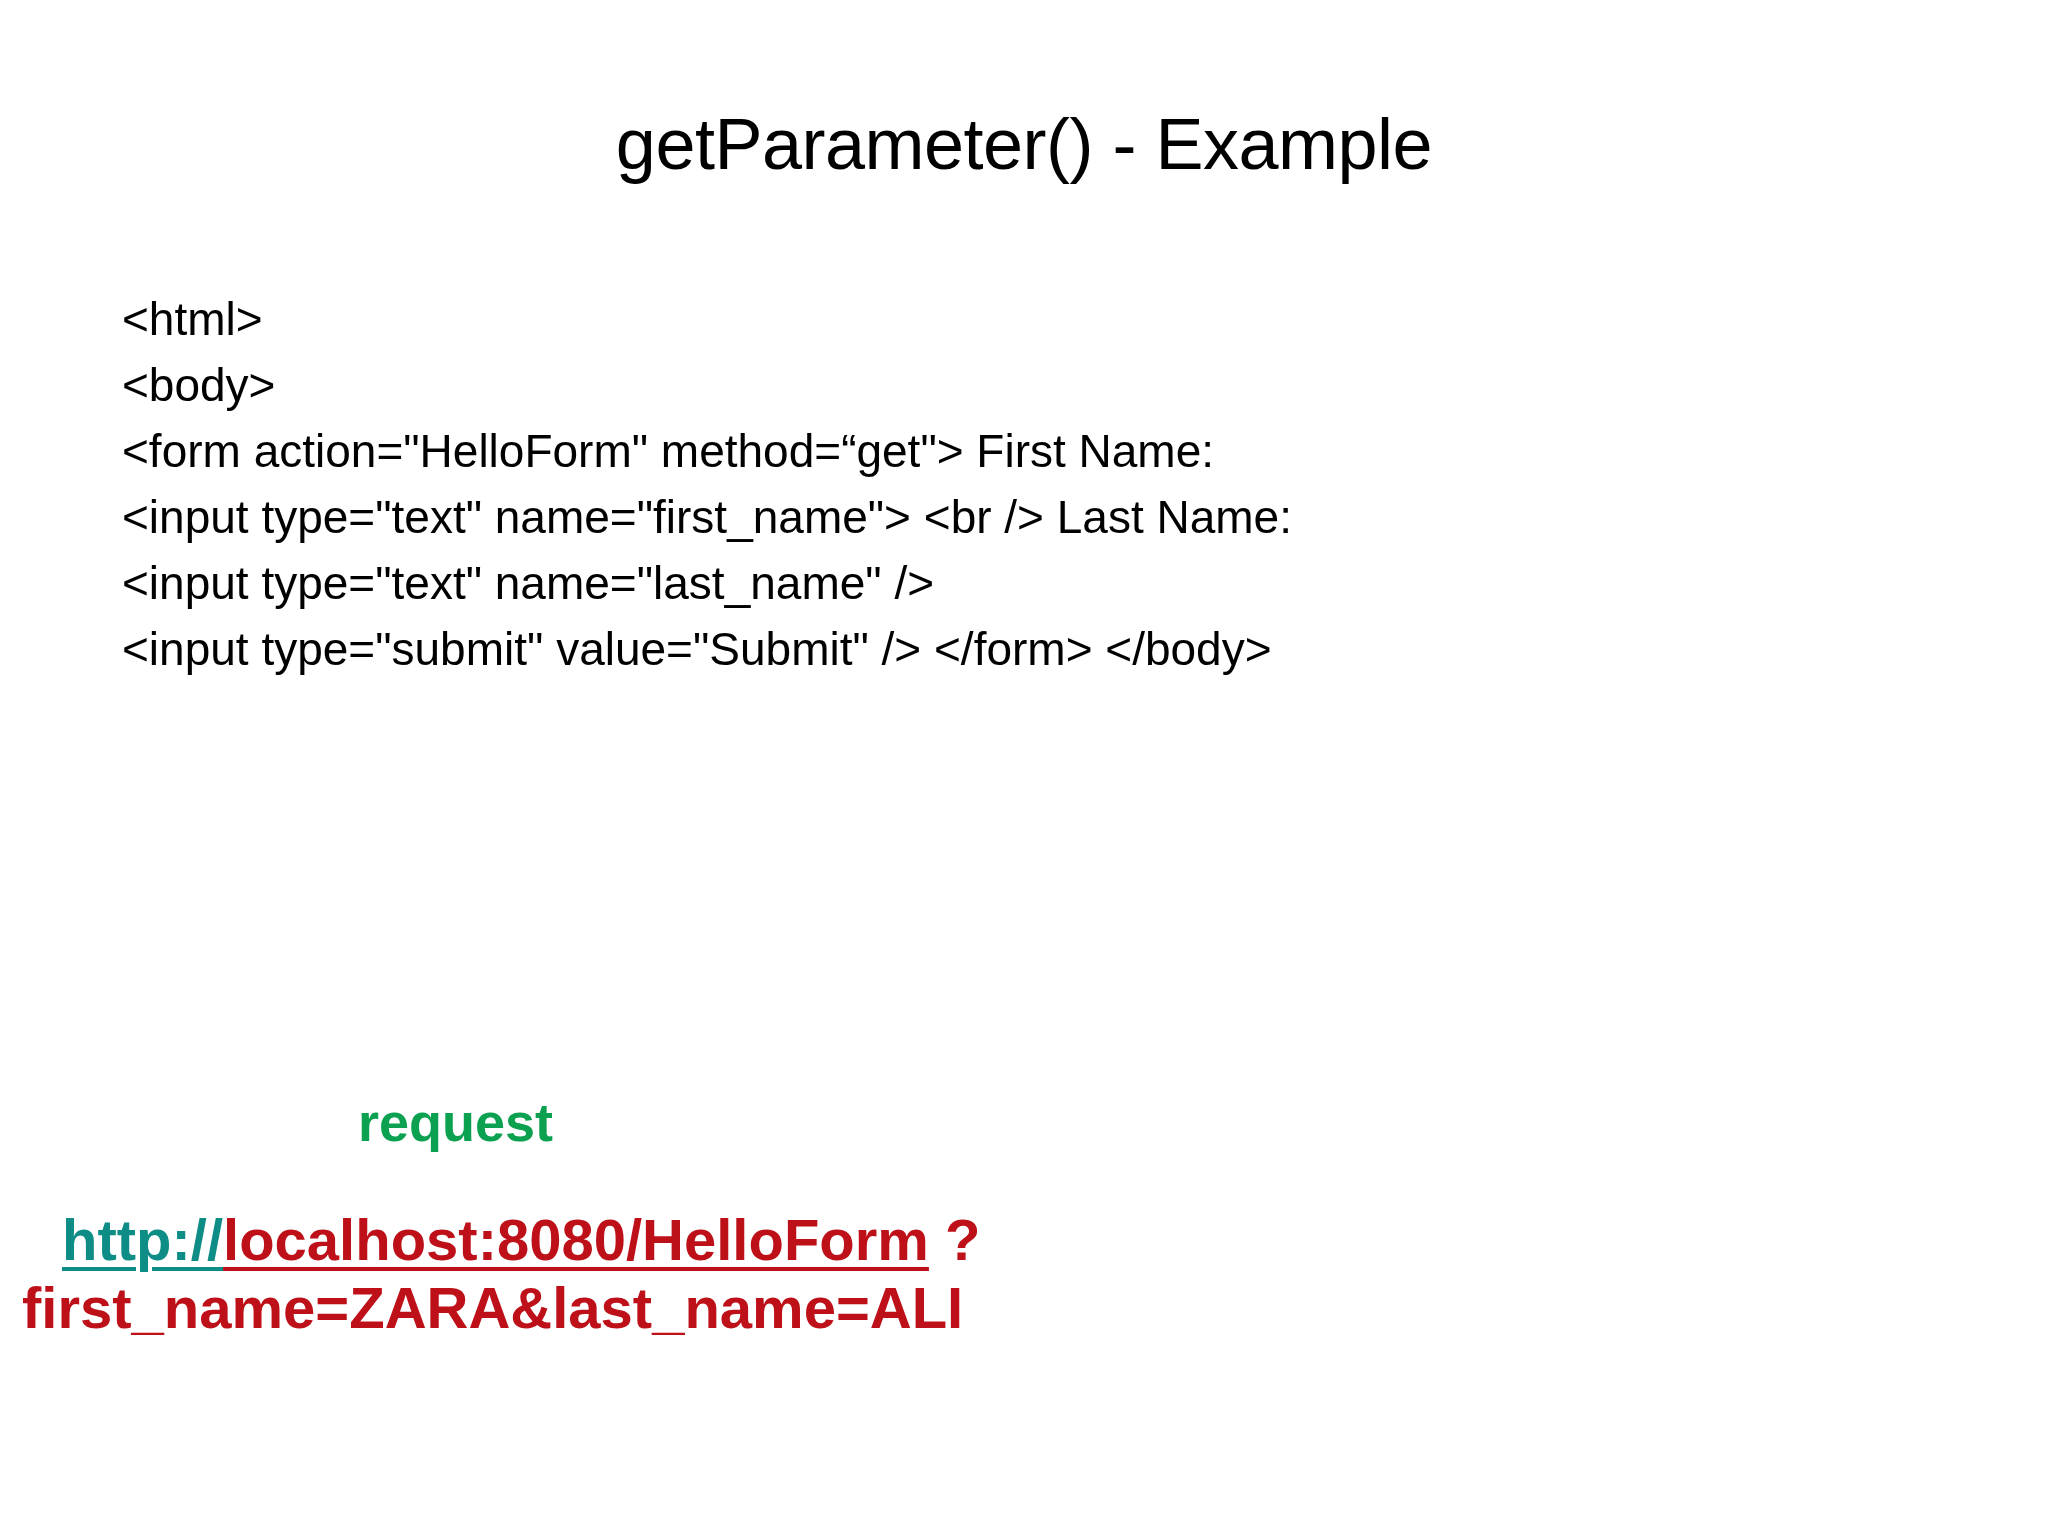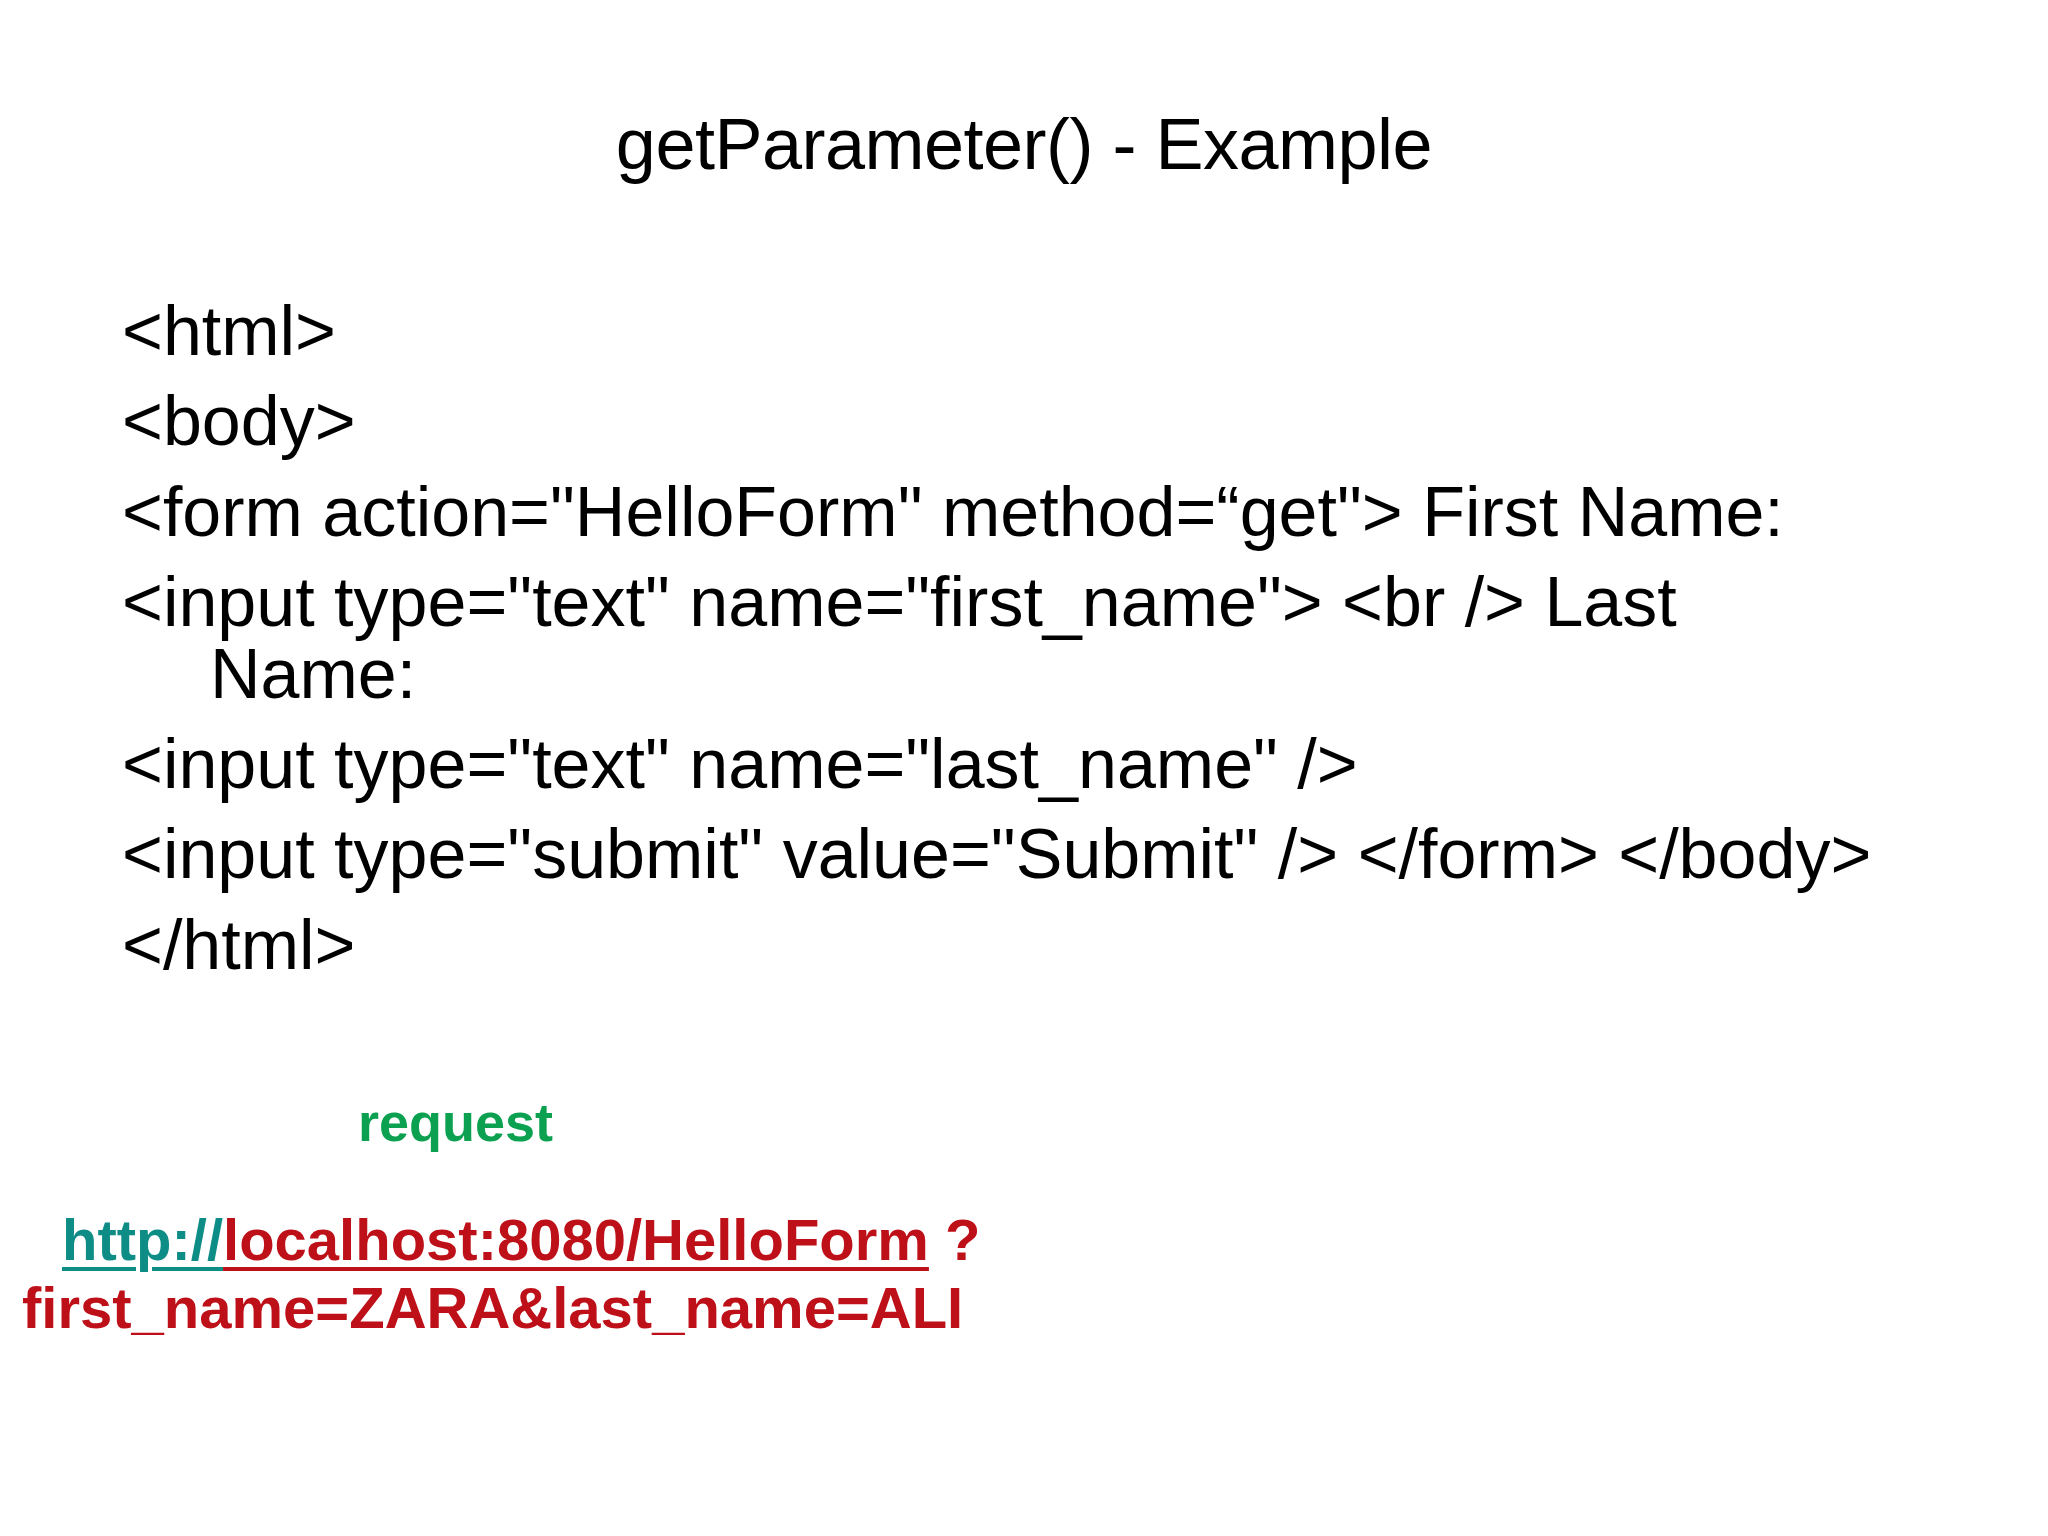--- a/index.html
+++ b/index.html
@@ -37,21 +37,21 @@
     color: #000000;
     white-space: nowrap;
   }
 
   
   .code-block {
     position: absolute;
     top: 296px;
     left: 122px;
     width: 1800px;
-    font-size: 70px;
+    font-size: 46px;
     line-height: 1.02;
     font-weight: 400;
     color: #000000;
   }
   .code-line {
     display: block;
     padding: 0;
     margin: 0 0 19px 0;
     white-space: pre-wrap;
     text-indent: 0;
@@ -127,21 +127,20 @@
 
   <h1 class="slide-title">getParameter() - Example</h1>
 
   <div class="code-block">
     <span class="code-line">&lt;html&gt;</span>
     <span class="code-line">&lt;body&gt;</span>
     <span class="code-line">&lt;form action="HelloForm" method=“get"&gt; First Name:</span>
     <span class="code-line wrap">&lt;input type="text" name="first_name"&gt; &lt;br /&gt; Last Name:</span>
     <span class="code-line">&lt;input type="text" name="last_name" /&gt;</span>
     <span class="code-line">&lt;input type="submit" value="Submit" /&gt; &lt;/form&gt; &lt;/body&gt;</span>
-    <span class="code-line">&lt;/html&gt;</span>
   </div>
 
   <div class="note-green">
     <span class="note-line">request</span>
   </div>
 
   <div class="url-block">
     <span class="url-line"><span class="url-scheme">http://</span><span class="url-host">localhost:8080/HelloForm</span><span class="url-qmark"> ?</span></span>
     <span class="url-line"><span class="url-query">first_name=ZARA&amp;last_name=ALI</span></span>
   </div>

